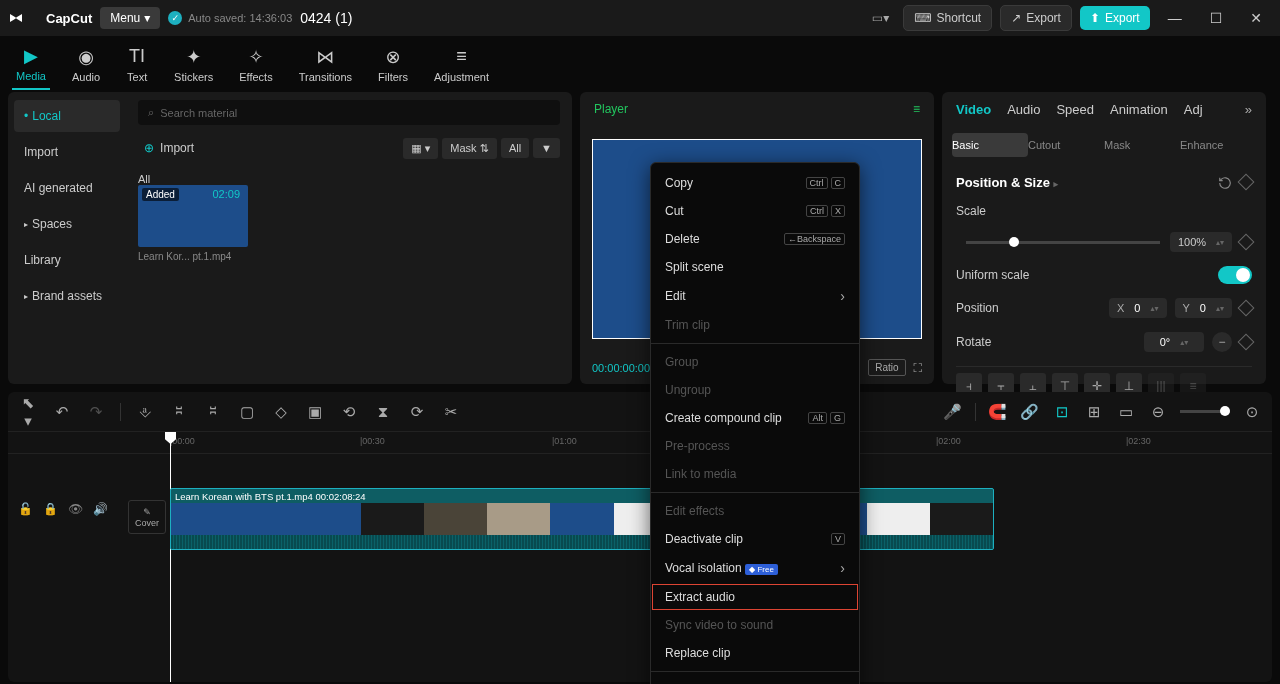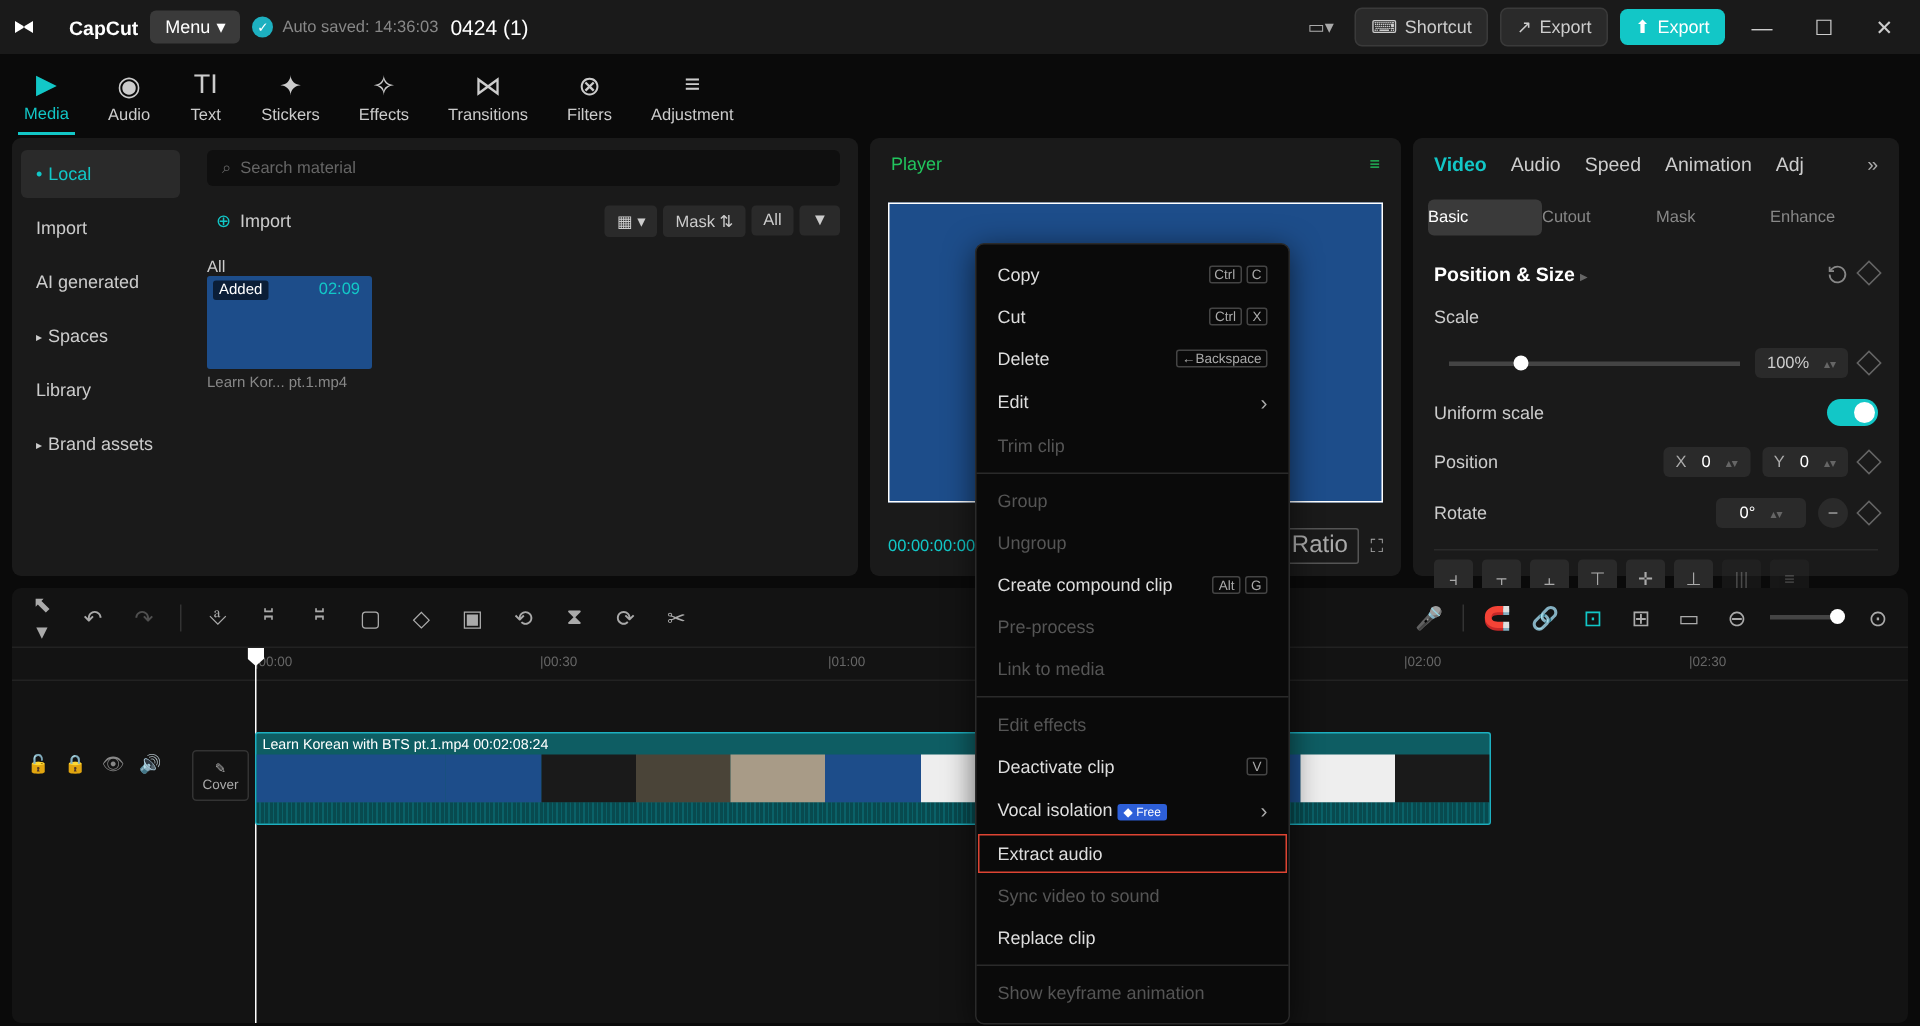--- a/index.html
+++ b/index.html
@@ -48,21 +48,21 @@
 
 
 .player-panel { width: 354px; display: flex; flex-direction: column; }
 .player-header { display: flex; justify-content: space-between; padding: 10px 14px; color: #22c55e; font-size: 12px;}
 .player-view { flex: 1; padding: 8px 12px; display:flex; align-items:center; justify-content:center;}
 .video-preview { width: 100%; height: 200px; background: #1d4d8a; border: 1px solid #fff; display: flex; flex-direction:column; align-items:center; justify-content:center; color:#fff; font-size: 26px; gap:14px;}
 .player-footer { display: flex; align-items: center; justify-content: space-between; padding: 8px 12px; }
 .timecode { color: #12c7c7; font-size: 11px; }
 .timecode .total { color: #888; }
 .pf-right { display: flex; gap: 8px; align-items:center;}
-.ratio-btn { border:1px solid #555; padding: 2px 6px; font-size: 16px; border-radius:2px; color:#aaa;}
+.ratio-btn { border:1px solid #555; padding: 2px 6px; font-size: 10px; border-radius:2px; color:#aaa;}
 
 
 .inspector { width: 324px; display: flex; flex-direction: column; }
 .insp-tabs { display: flex; gap: 16px; padding: 10px 14px; font-size: 13px; align-items:center;}
 .insp-tab { color: #ccc; }
 .insp-tab.active { color: #12c7c7; font-weight: 600;}
 .insp-subtabs { display: flex; gap: 0; padding: 6px 10px;}
 .insp-sub { flex:1; text-align:left; padding: 6px 0; color: #888; font-size: 11px; border-radius:4px;}
 .insp-sub.active { background: #3a3a3a; color: #fff; }
 .insp-body { padding: 12px 14px; display: flex; flex-direction: column; gap: 14px;}
@@ -427,20 +427,24 @@
         <span class="key">X</span>
       </span>
     </div>
     <div class="ctx-item">
       <span>Delete</span>
       <span class="ctx-short">
         <span class="key">←Backspace</span>
       </span>
     </div>
     <div class="ctx-item">
+      <span>Split scene</span>
+      <span class="ctx-short"></span>
+    </div>
+    <div class="ctx-item">
       <span>Edit</span>
       <span class="ctx-short">
         <span style="font-size: 14px;">›</span>
       </span>
     </div>
     <div class="ctx-item disabled">
       <span>Trim clip</span>
       <span class="ctx-short"></span>
     </div>
     <div class="ctx-sep"></div>

